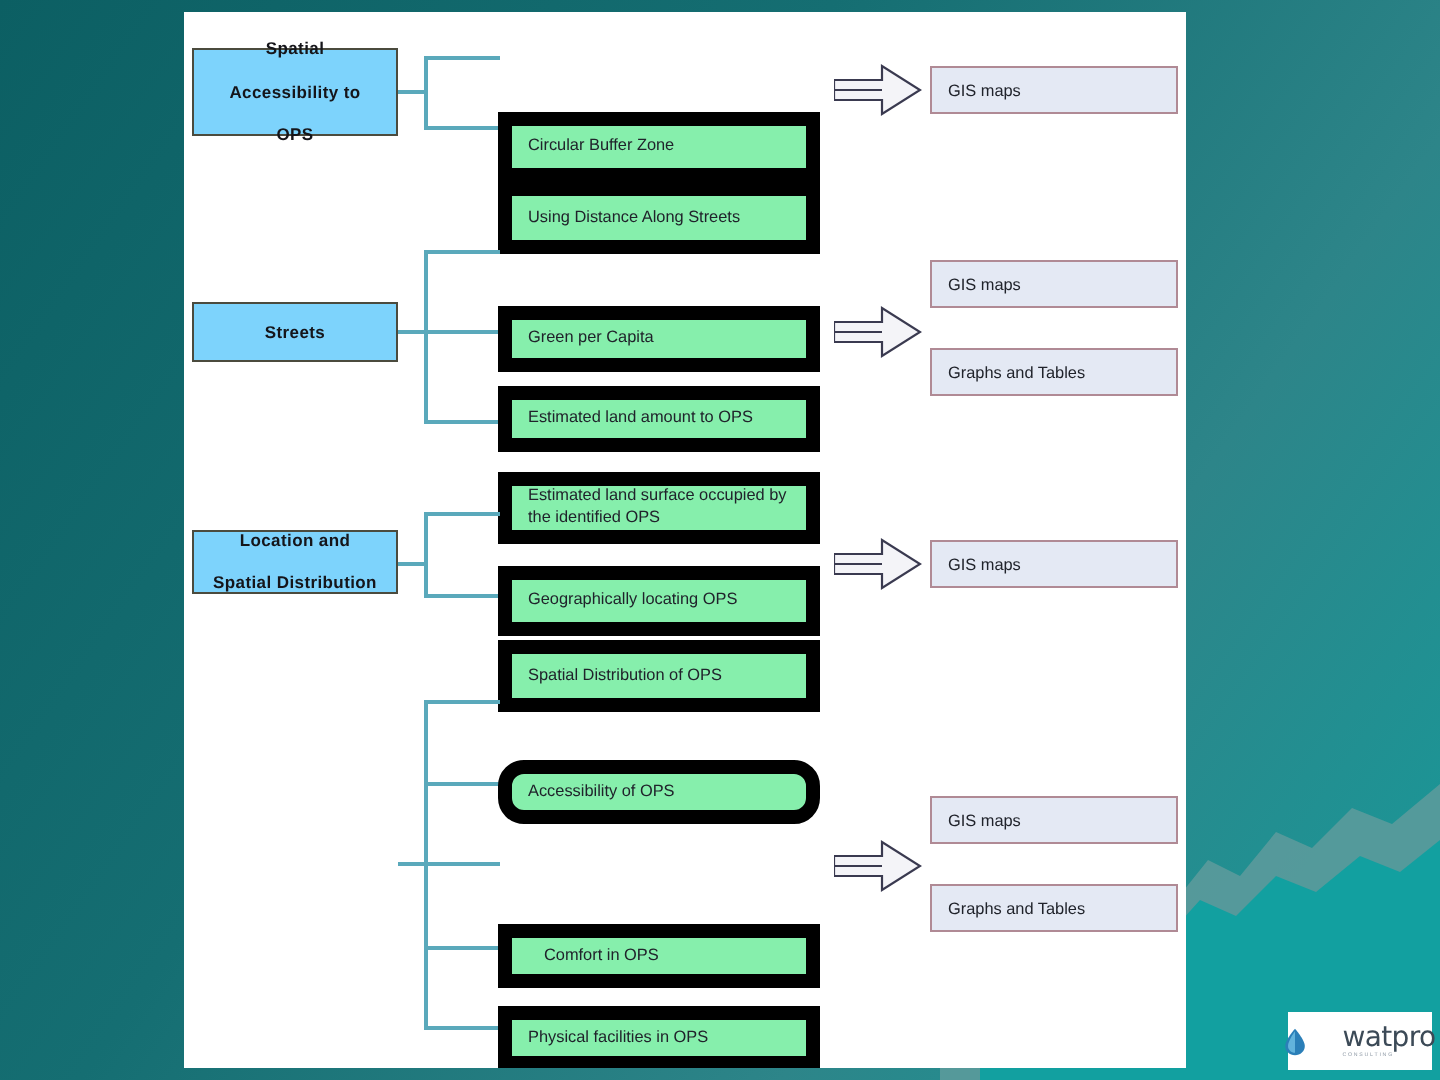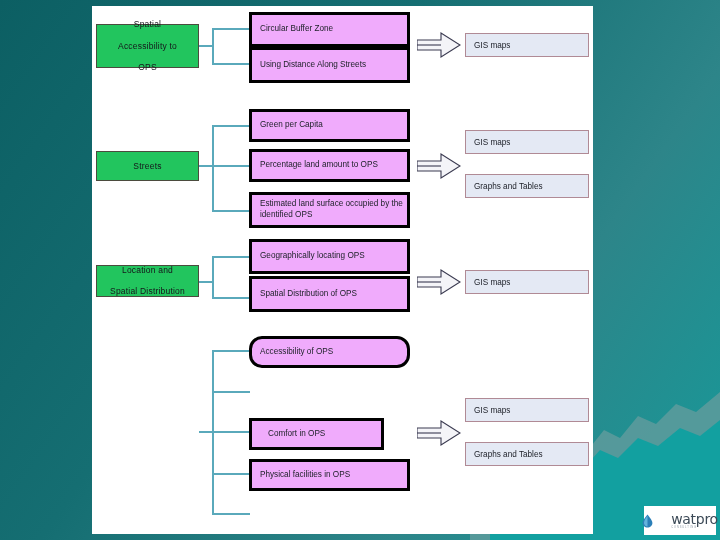--- a/index.html
+++ b/index.html
@@ -24,35 +24,35 @@
     position:absolute;left:92px;top:6px;width:501px;height:528px;
     background:#ffffff;overflow:hidden;
   }
 
   
   .node{position:absolute;box-sizing:border-box;display:flex;align-items:center;}
   .node span{display:block;width:100%;}
 
   
   .cat{
-    background:#22c55e;
+    background:#7dd3fc;
     border:1px solid #4b4b3e;
     justify-content:center;
     text-align:center;
-    font-size:8.5px;font-weight:normal;color:#15151a;
+    font-size:8.5px;font-weight:bold;color:#15151a;
     line-height:1.28;
     letter-spacing:.2px;
   }
   
   .ind{
-    background:#f0abfc;
-    border:3px solid #000000;
+    background:#86efac;
+    border:7px solid #000000;
     font-size:8.2px;color:#20232b;
     line-height:1.3;
-    padding-left:8px;padding-right:4px;
+    padding-left:8px;padding-right:4px;margin-top:44px;
   }
   
   .out{
     background:#e4e9f4;
     border:1px solid #b08a95;
     font-size:8.2px;color:#20232b;
     padding-left:8px;
   }
 
   
@@ -126,21 +126,21 @@
     <div class="conn h" style="left:107px;top:159px;width:14px;"></div>
     <div class="conn v" style="left:120px;top:119px;height:86px;"></div>
     <div class="conn h" style="left:120px;top:119px;width:38px;"></div>
     <div class="conn h" style="left:120px;top:159px;width:38px;"></div>
     <div class="conn h" style="left:120px;top:204px;width:38px;"></div>
 
     <div class="node ind" style="left:157px;top:103px;width:161px;height:33px;">
       <span>Green per Capita</span>
     </div>
     <div class="node ind" style="left:157px;top:143px;width:161px;height:33px;">
-      <span>Percentage land amount to OPS</span>
+      <span>Estimated land amount to OPS</span>
     </div>
     <div class="node ind" style="left:157px;top:186px;width:161px;height:36px;">
       <span>Estimated land surface occupied by the identified OPS</span>
     </div>
 
     <svg class="arrow" style="left:325px;top:147px;width:44px;height:26px;" viewBox="0 0 44 26">
       <polygon points="0,8 24,8 24,1 43,13 24,25 24,18 0,18" fill="#f4f4f8" stroke="#3a3a50" stroke-width="1.1"></polygon>
       <line x1="0" y1="13" x2="24" y2="13" stroke="#3a3a50" stroke-width="1.1"></line>
     </svg>
 
@@ -184,21 +184,21 @@
     <div class="conn v" style="left:120px;top:344px;height:163px;"></div>
     <div class="conn h" style="left:120px;top:344px;width:38px;"></div>
     <div class="conn h" style="left:120px;top:385px;width:38px;"></div>
     <div class="conn h" style="left:120px;top:425px;width:38px;"></div>
     <div class="conn h" style="left:120px;top:467px;width:38px;"></div>
     <div class="conn h" style="left:120px;top:507px;width:38px;"></div>
 
     <div class="node ind" style="left:157px;top:330px;width:161px;height:32px;border-radius:13px;">
       <span>Accessibility of OPS</span>
     </div>
-    <div class="node ind" style="left:157px;top:412px;width:135px;height:32px;padding-left:16px;">
+    <div class="node ind" style="left:157px;top:412px;width:161px;height:32px;padding-left:16px;">
       <span>Comfort in OPS</span>
     </div>
     <div class="node ind" style="left:157px;top:453px;width:161px;height:32px;">
       <span>Physical facilities in OPS</span>
     </div>
 
     <svg class="arrow" style="left:325px;top:414px;width:44px;height:26px;" viewBox="0 0 44 26">
       <polygon points="0,8 24,8 24,1 43,13 24,25 24,18 0,18" fill="#f4f4f8" stroke="#3a3a50" stroke-width="1.1"></polygon>
       <line x1="0" y1="13" x2="24" y2="13" stroke="#3a3a50" stroke-width="1.1"></line>
     </svg>

